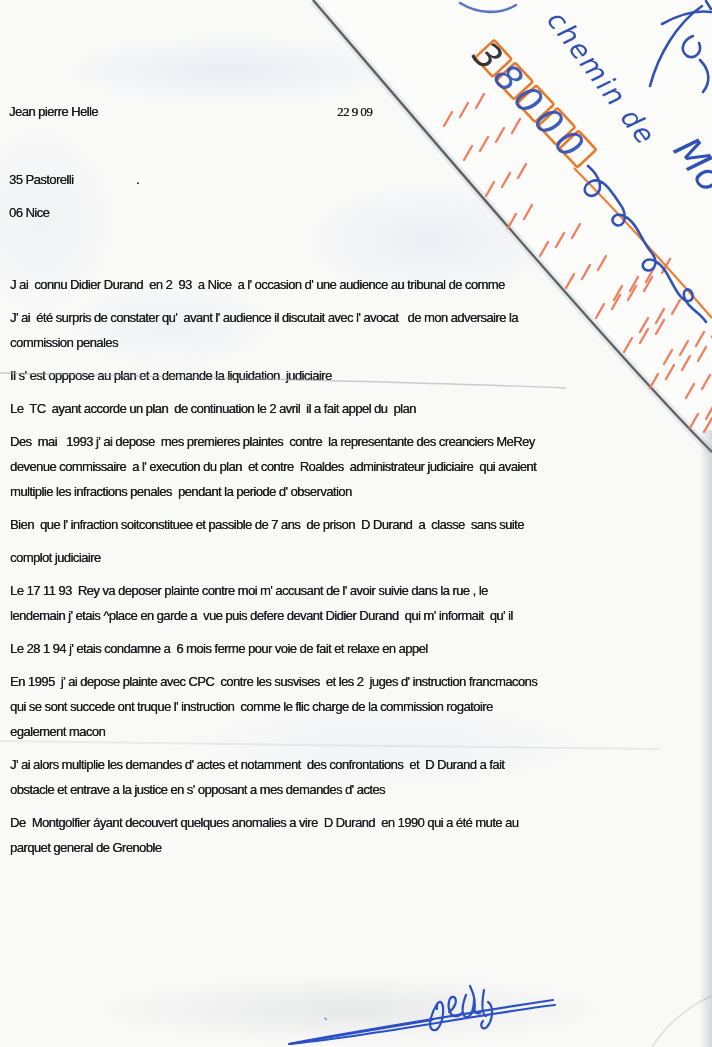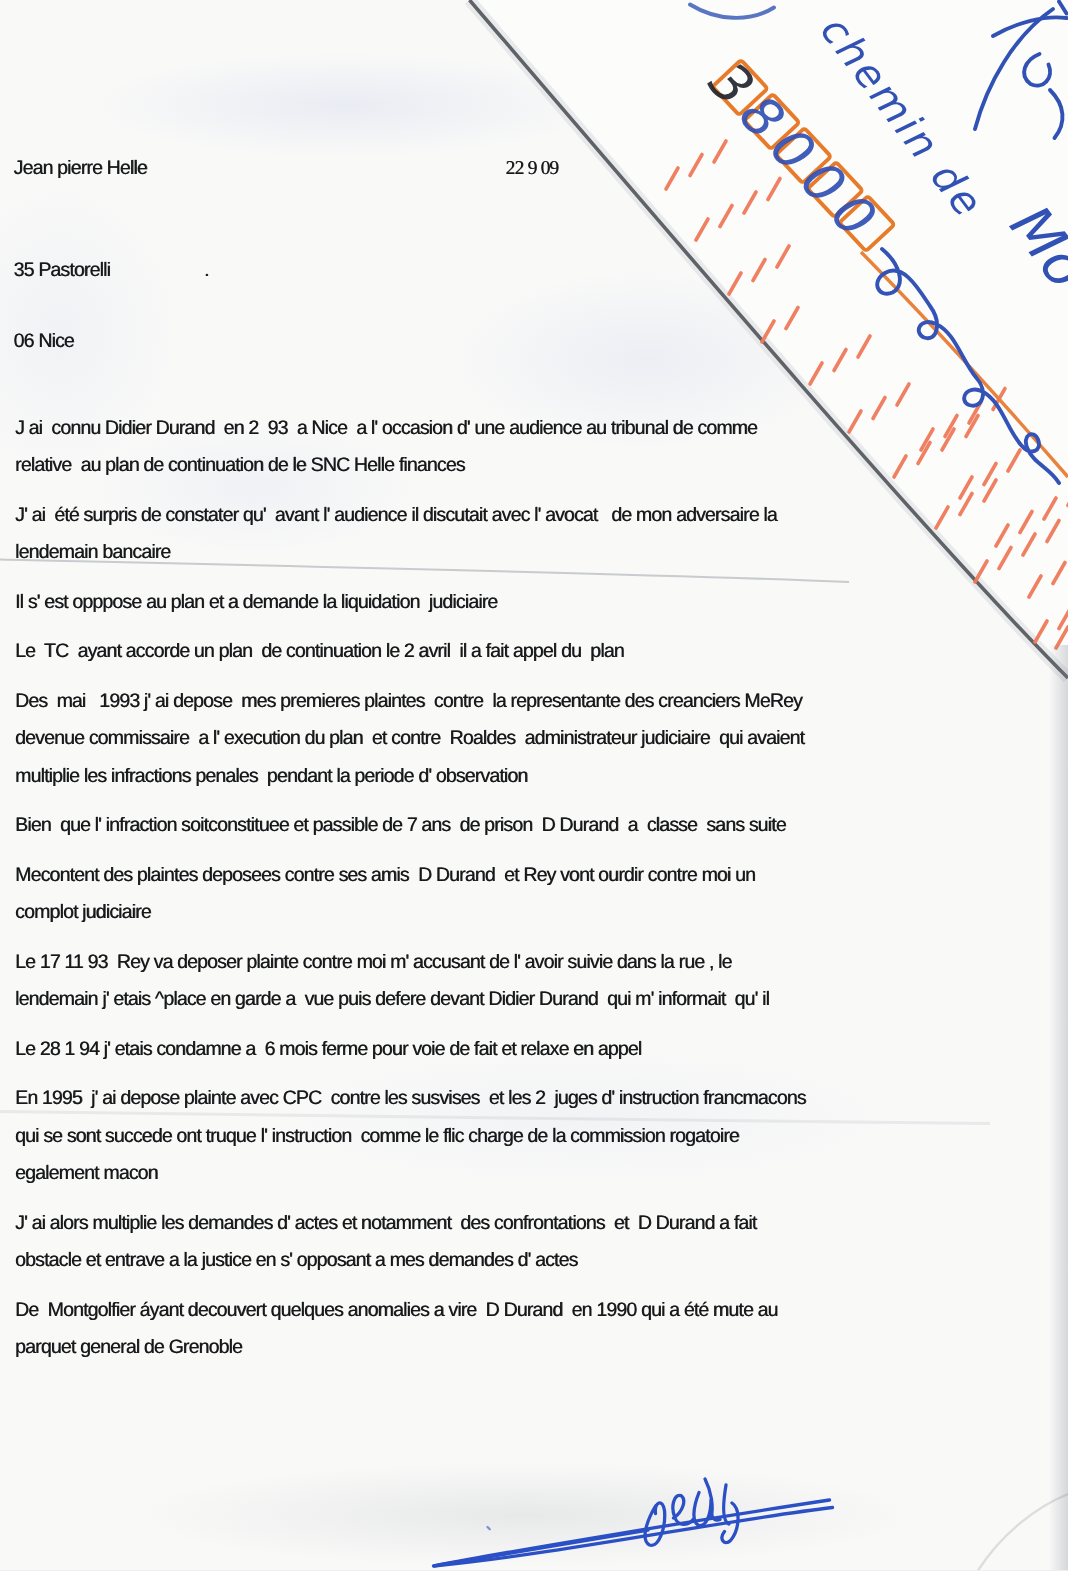--- a/index.html
+++ b/index.html
@@ -39,47 +39,45 @@
   <div class="blot b2"></div>
   <div class="blot b3"></div>
   <div class="blot b4"></div>
   <div class="blot b5"></div>
   <div class="blot b6"></div>
 
   <div class="abs typed" style="left:9px;top:104px;">Jean pierre Helle</div>
   <div class="abs typed" style="left:337px;top:104px;font-family:Liberation Serif, serif;">22 9  09</div>
   <div class="abs typed" style="left:9px;top:172px;">35 Pastorelli</div>
   <div class="abs typed" style="left:136px;top:172px;">.</div>
-  <div class="abs typed" style="left:9px;top:219px;">06 Nice</div>
+  <div class="abs typed" style="left:9px;top:205px;">06 Nice</div>
 
   <div class="body-text typed">
     <div class="para">
       <div class="line">J ai  connu Didier Durand  en 2  93  a Nice  a l' occasion d' une audience au tribunal de comme</div>
-      <div class="line">relative  au plan de continuation de le SNC Helle finances</div>
     </div>
     <div class="para">
       <div class="line">J' ai  été surpris de constater qu'  avant l' audience il discutait avec l' avocat   de mon adversaire la</div>
-      <div class="line">lendemain bancaire</div>
+      <div class="line">commission penales</div>
     </div>
     <div class="para">
       <div class="line">Il s' est opppose au plan et a demande la liquidation  judiciaire</div>
     </div>
     <div class="para">
       <div class="line">Le  TC  ayant accorde un plan  de continuation le 2 avril  il a fait appel du  plan</div>
     </div>
     <div class="para">
       <div class="line">Des  mai   1993 j' ai depose  mes premieres plaintes  contre  la representante des creanciers MeRey</div>
       <div class="line">devenue commissaire  a l' execution du plan  et contre  Roaldes  administrateur judiciaire  qui avaient</div>
       <div class="line">multiplie les infractions penales  pendant la periode d' observation</div>
     </div>
     <div class="para">
       <div class="line">Bien  que l' infraction soitconstituee et passible de 7 ans  de prison  D Durand  a  classe  sans suite</div>
     </div>
     <div class="para">
-      <div class="line">Mecontent des plaintes deposees contre ses amis  D Durand  et Rey vont ourdir contre moi un</div>
       <div class="line">complot judiciaire</div>
     </div>
     <div class="para">
       <div class="line">Le 17 11 93  Rey va deposer plainte contre moi m' accusant de l' avoir suivie dans la rue , le</div>
       <div class="line">lendemain j' etais ^place en garde a  vue puis defere devant Didier Durand  qui m' informait  qu' il</div>
     </div>
     <div class="para">
       <div class="line">Le 28 1 94 j' etais condamne a  6 mois ferme pour voie de fait et relaxe en appel</div>
     </div>
     <div class="para">

